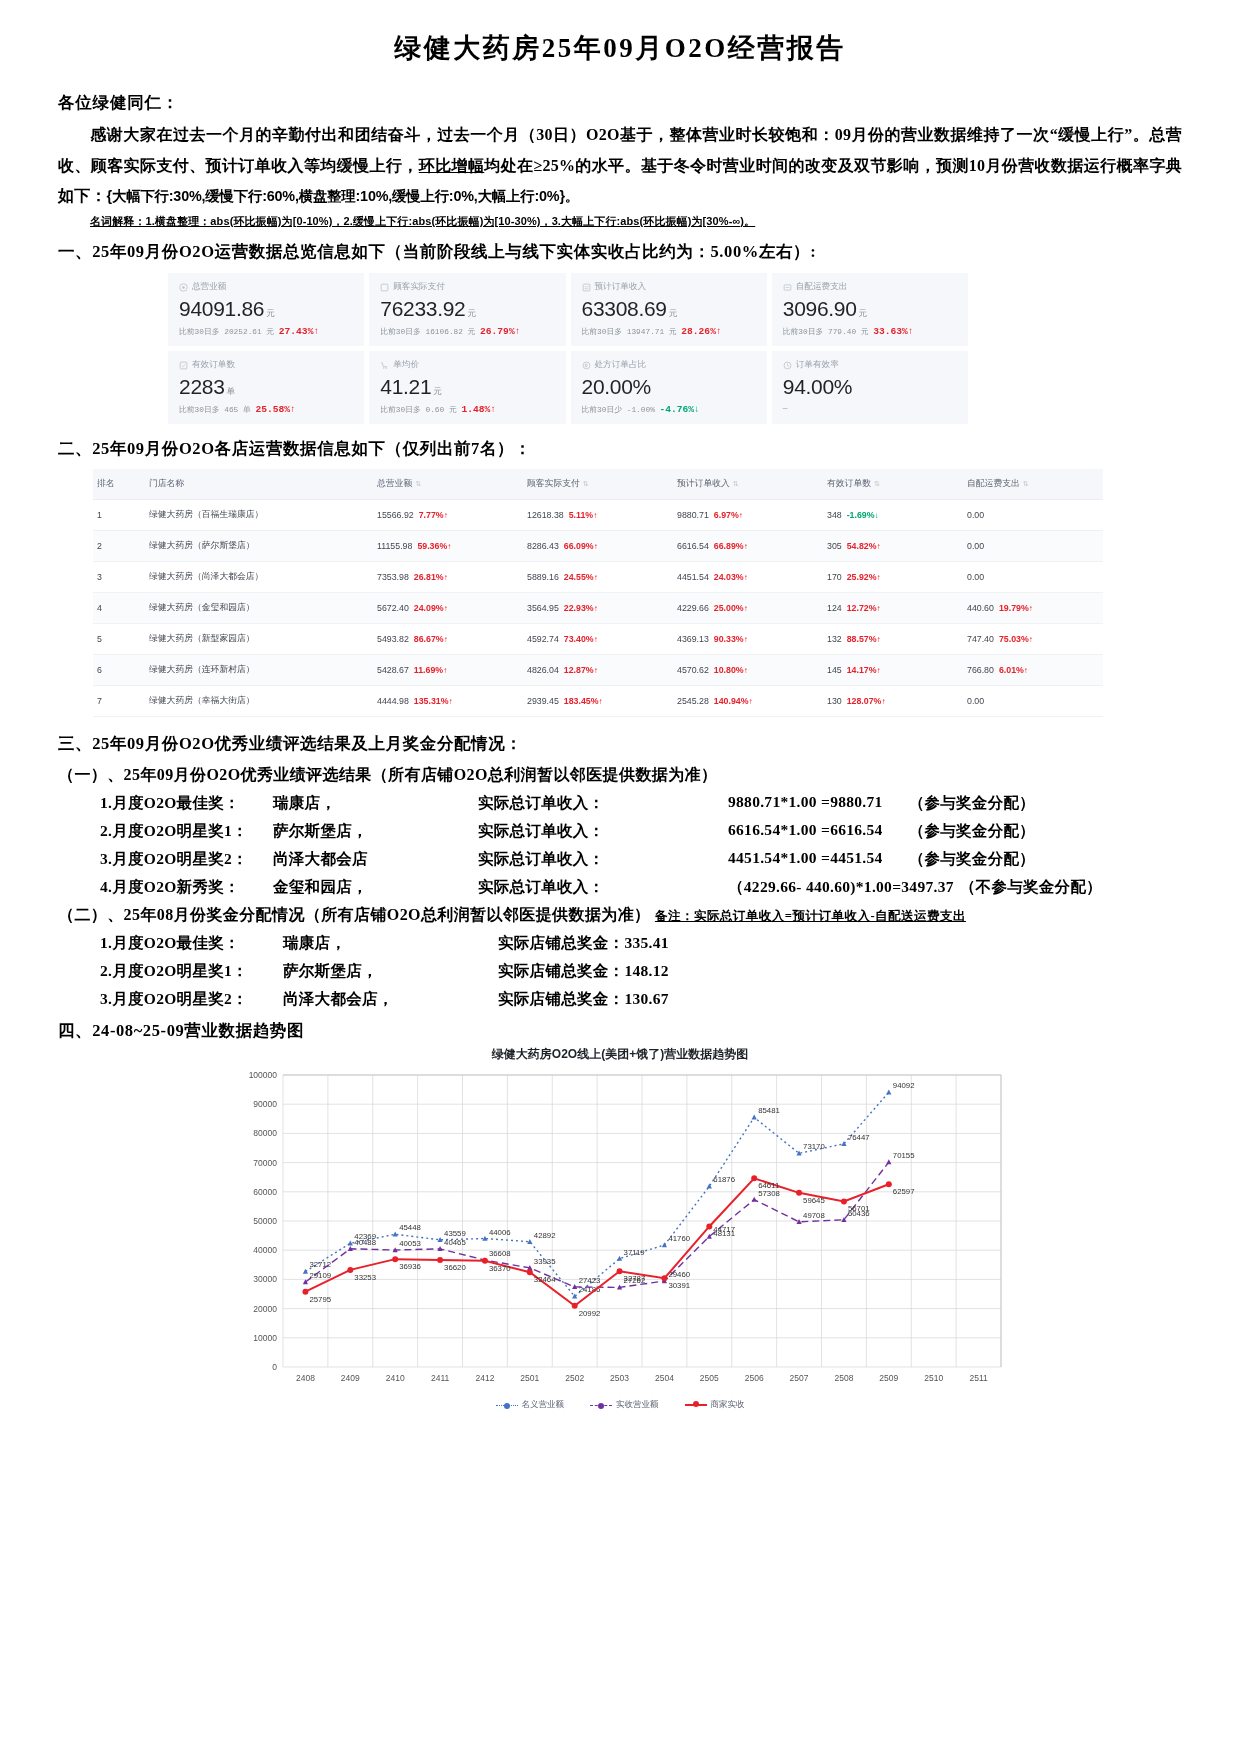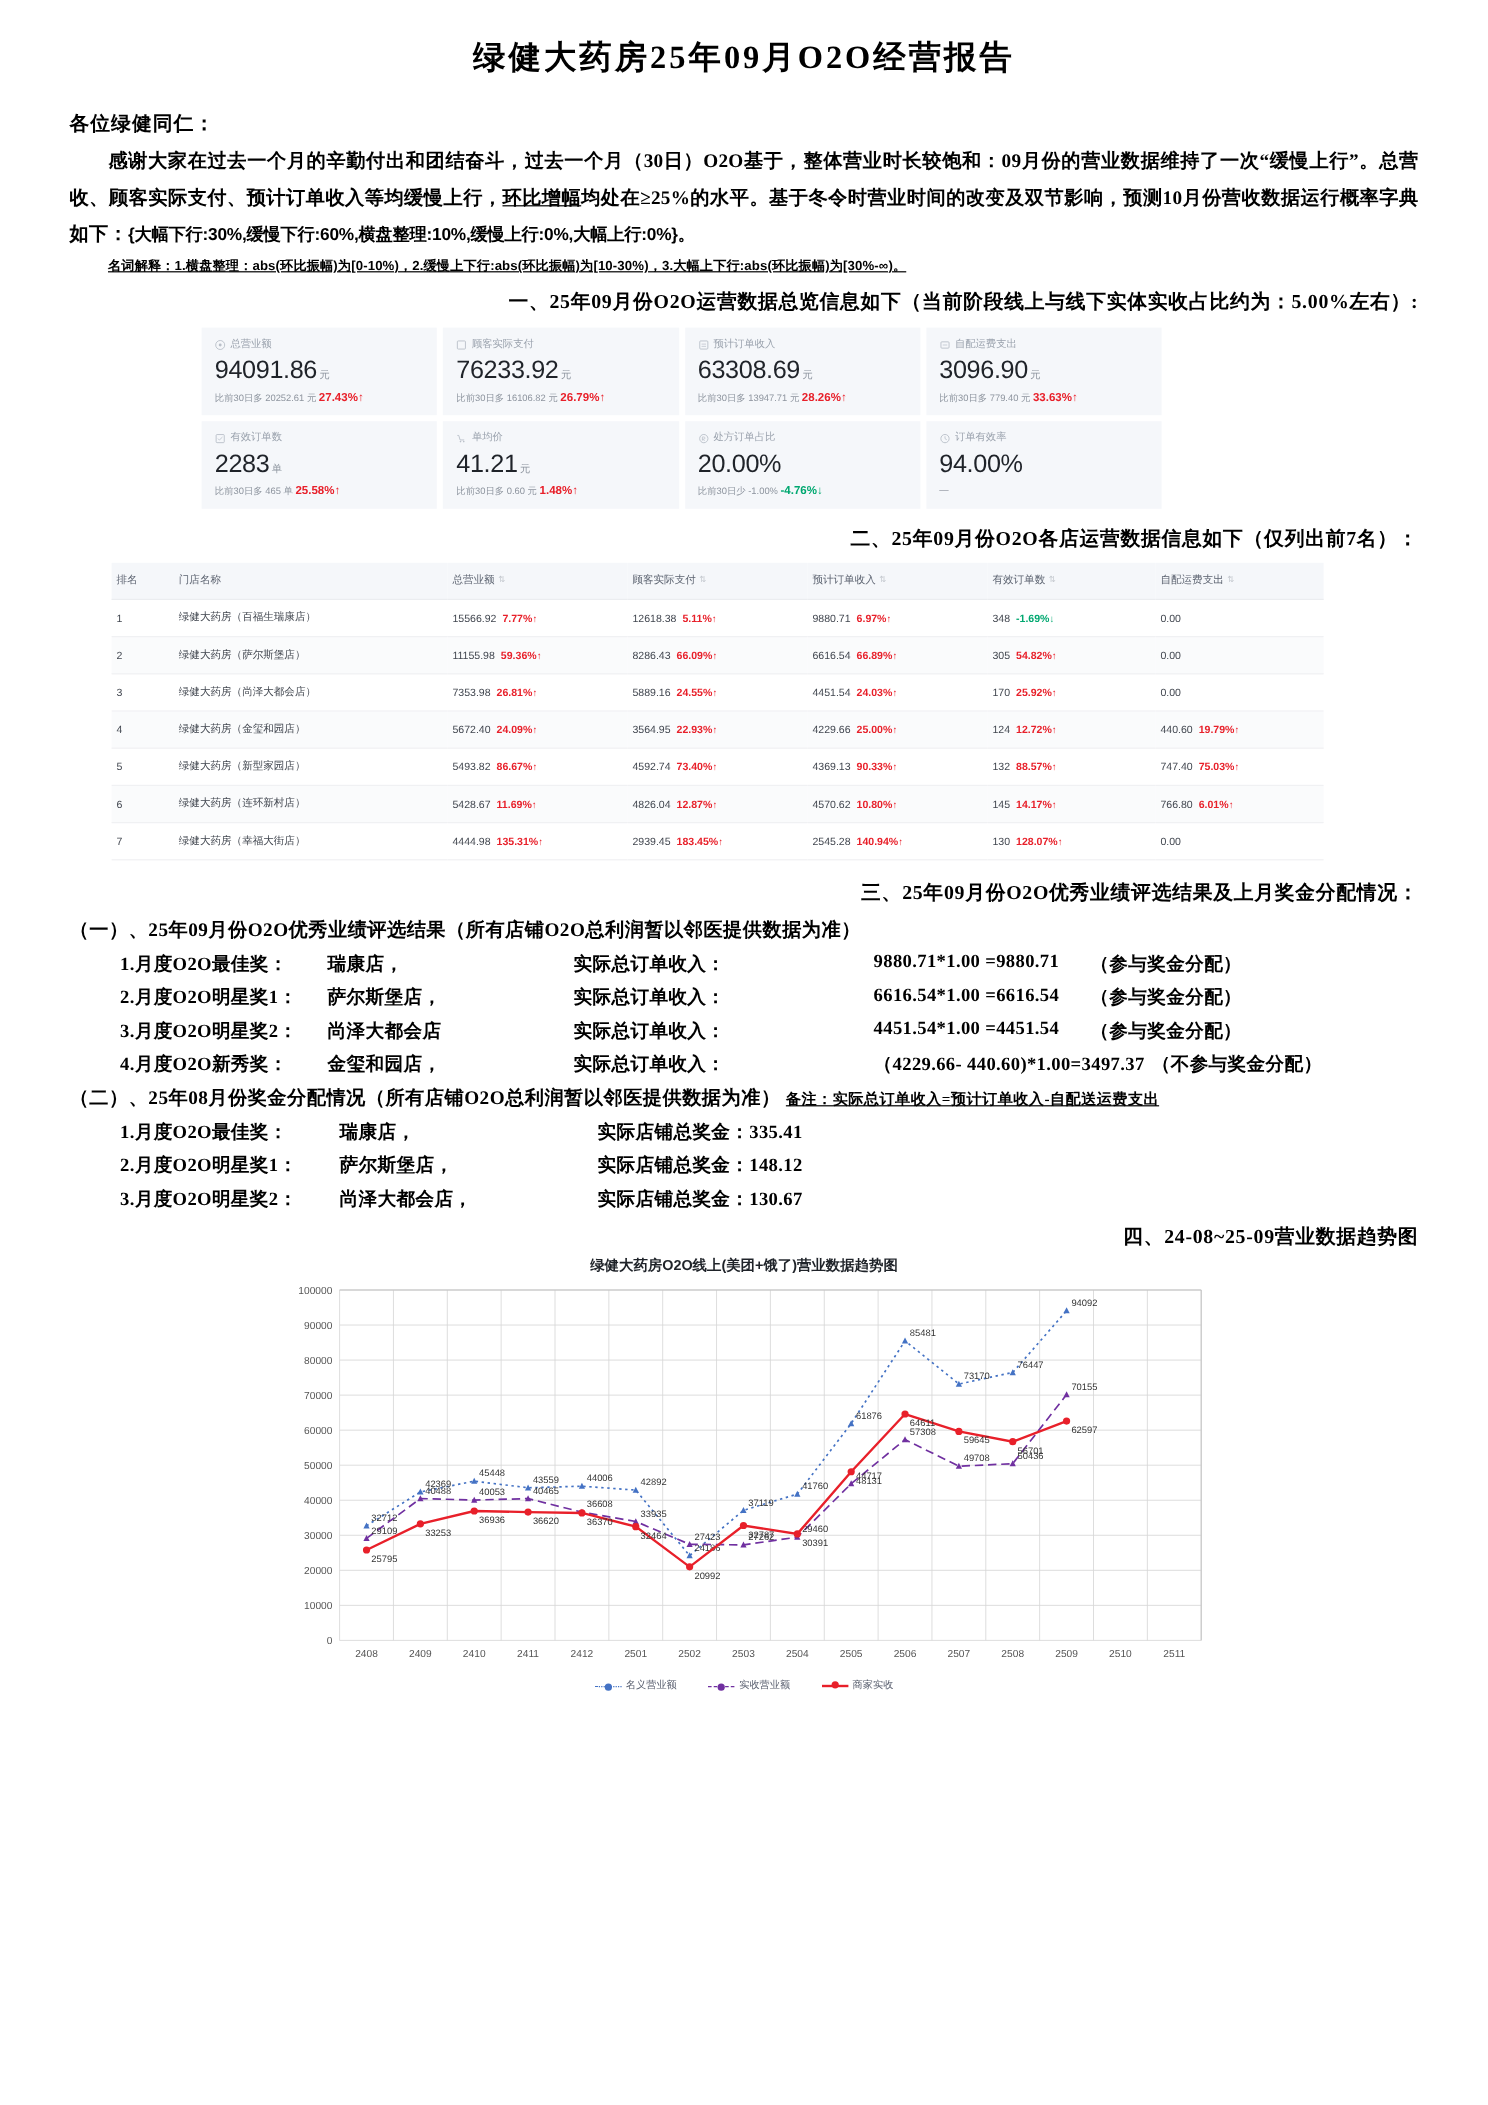--- a/index.html
+++ b/index.html
@@ -29,30 +29,30 @@
   .para .indent { display:inline-block; width:32px; }
   .u { text-decoration:underline; }
   .small-mono { font-family:"Liberation Sans", sans-serif; font-size:14.4px; letter-spacing:-0.2px;}
 
   .note-line {
     font-size:11px; font-weight:700; margin-top:2px; padding-left:32px;
     text-decoration:underline; letter-spacing:.1px;
   }
   .note-line .fsan { font-family:"Liberation Sans", sans-serif; }
 
-  .sec-head { font-size:16.5px; font-weight:700; letter-spacing:.6px; margin-top:12px;text-align:right; }
+  .sec-head { font-size:16.5px; font-weight:700; letter-spacing:.6px; margin-top:12px; }
 
   
   .cards { margin:10px 0 0 110px; width:800px; display:grid; grid-template-columns:repeat(4,1fr); gap:5px 5px; }
   .card { background:#f5f7fa; padding:8px 11px 9px 11px; min-height:70px; }
   .card-hd { display:flex; align-items:center; gap:4px; color:#9aa2ad; font-family:"Liberation Sans", sans-serif; font-size:8.6px; font-weight:400; }
   .card-hd svg { display:block; }
   .card-val { font-family:"Liberation Sans", sans-serif; font-size:21px; color:#1f2329; font-weight:400; margin-top:4px; letter-spacing:-.3px; }
   .card-val .unit { font-size:8.6px; color:#8d949e; margin-left:2px; }
-  .card-sub { font-family:Liberation Sans, sans-serif; font-size:7.8px; color:#8d949e; margin-top:5px; letter-spacing:0; }
+  .card-sub { font-family:Liberation Mono, monospace; font-size:7.8px; color:#8d949e; margin-top:5px; letter-spacing:0; }
   .card-sub b { font-size:9.6px; }
   .up { color:#e8202a; }
   .down { color:#00a870; }
 
   
   .tbl-wrap { margin:9px 0 0 35px; width:1010px; }
   table.stores { border-collapse:collapse; width:100%; font-family:"Liberation Sans", sans-serif; }
   table.stores th {
     background:#f5f7fa; color:#5c6370; font-weight:400; font-size:8.8px;
     text-align:left; padding:9px 4px 9px 4px; border-bottom:1px solid #ebedf0;

